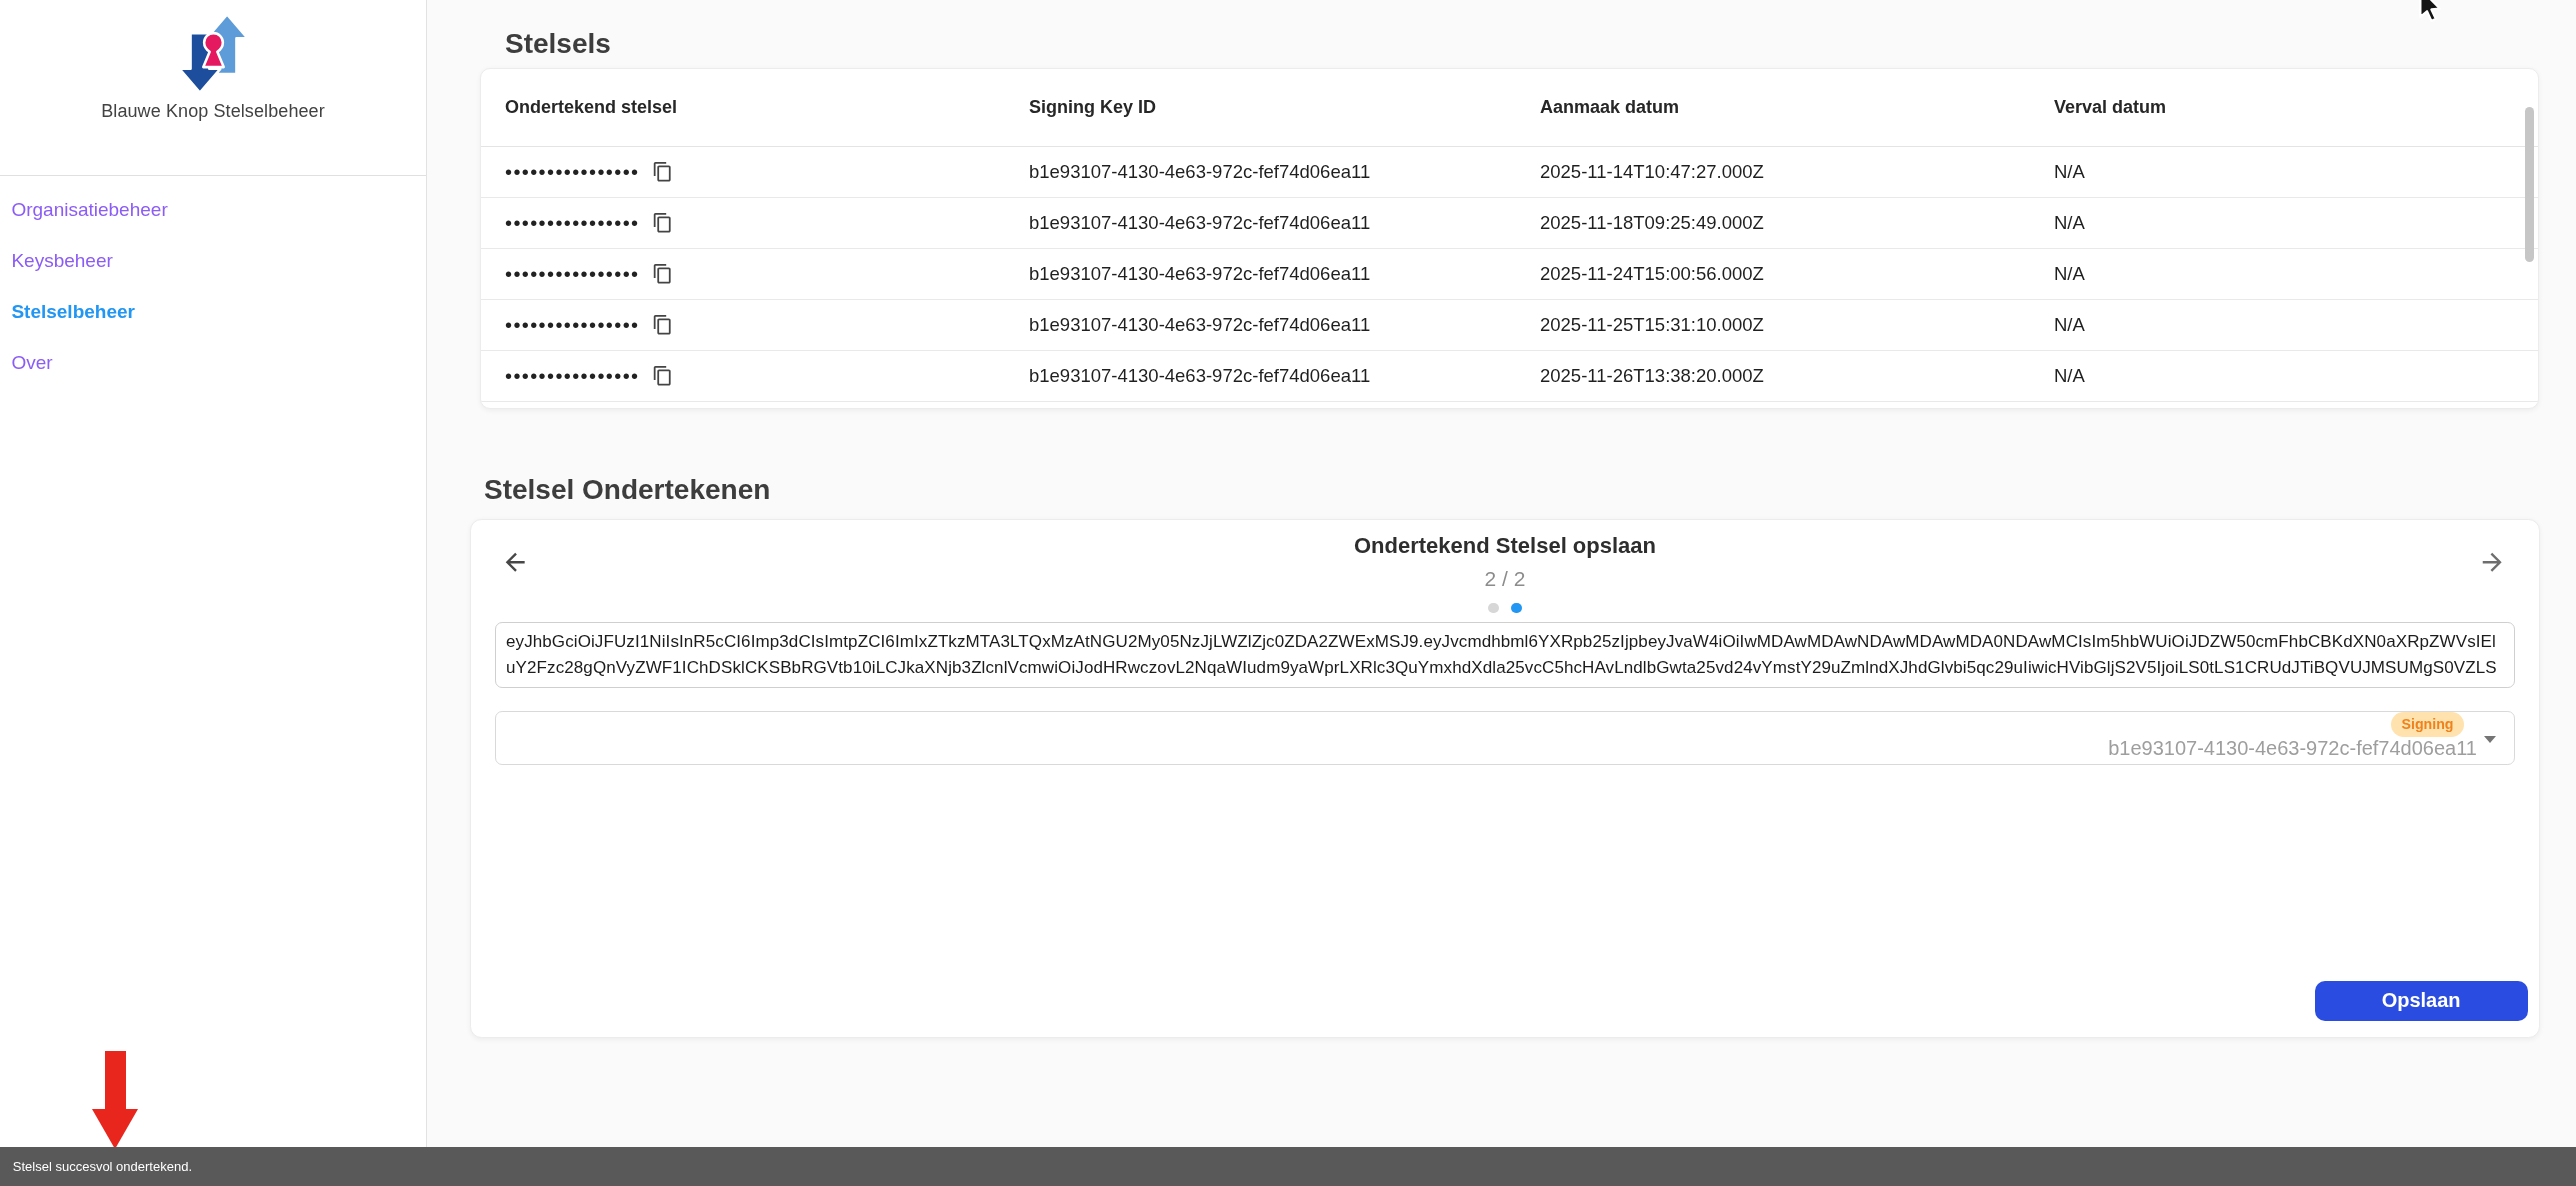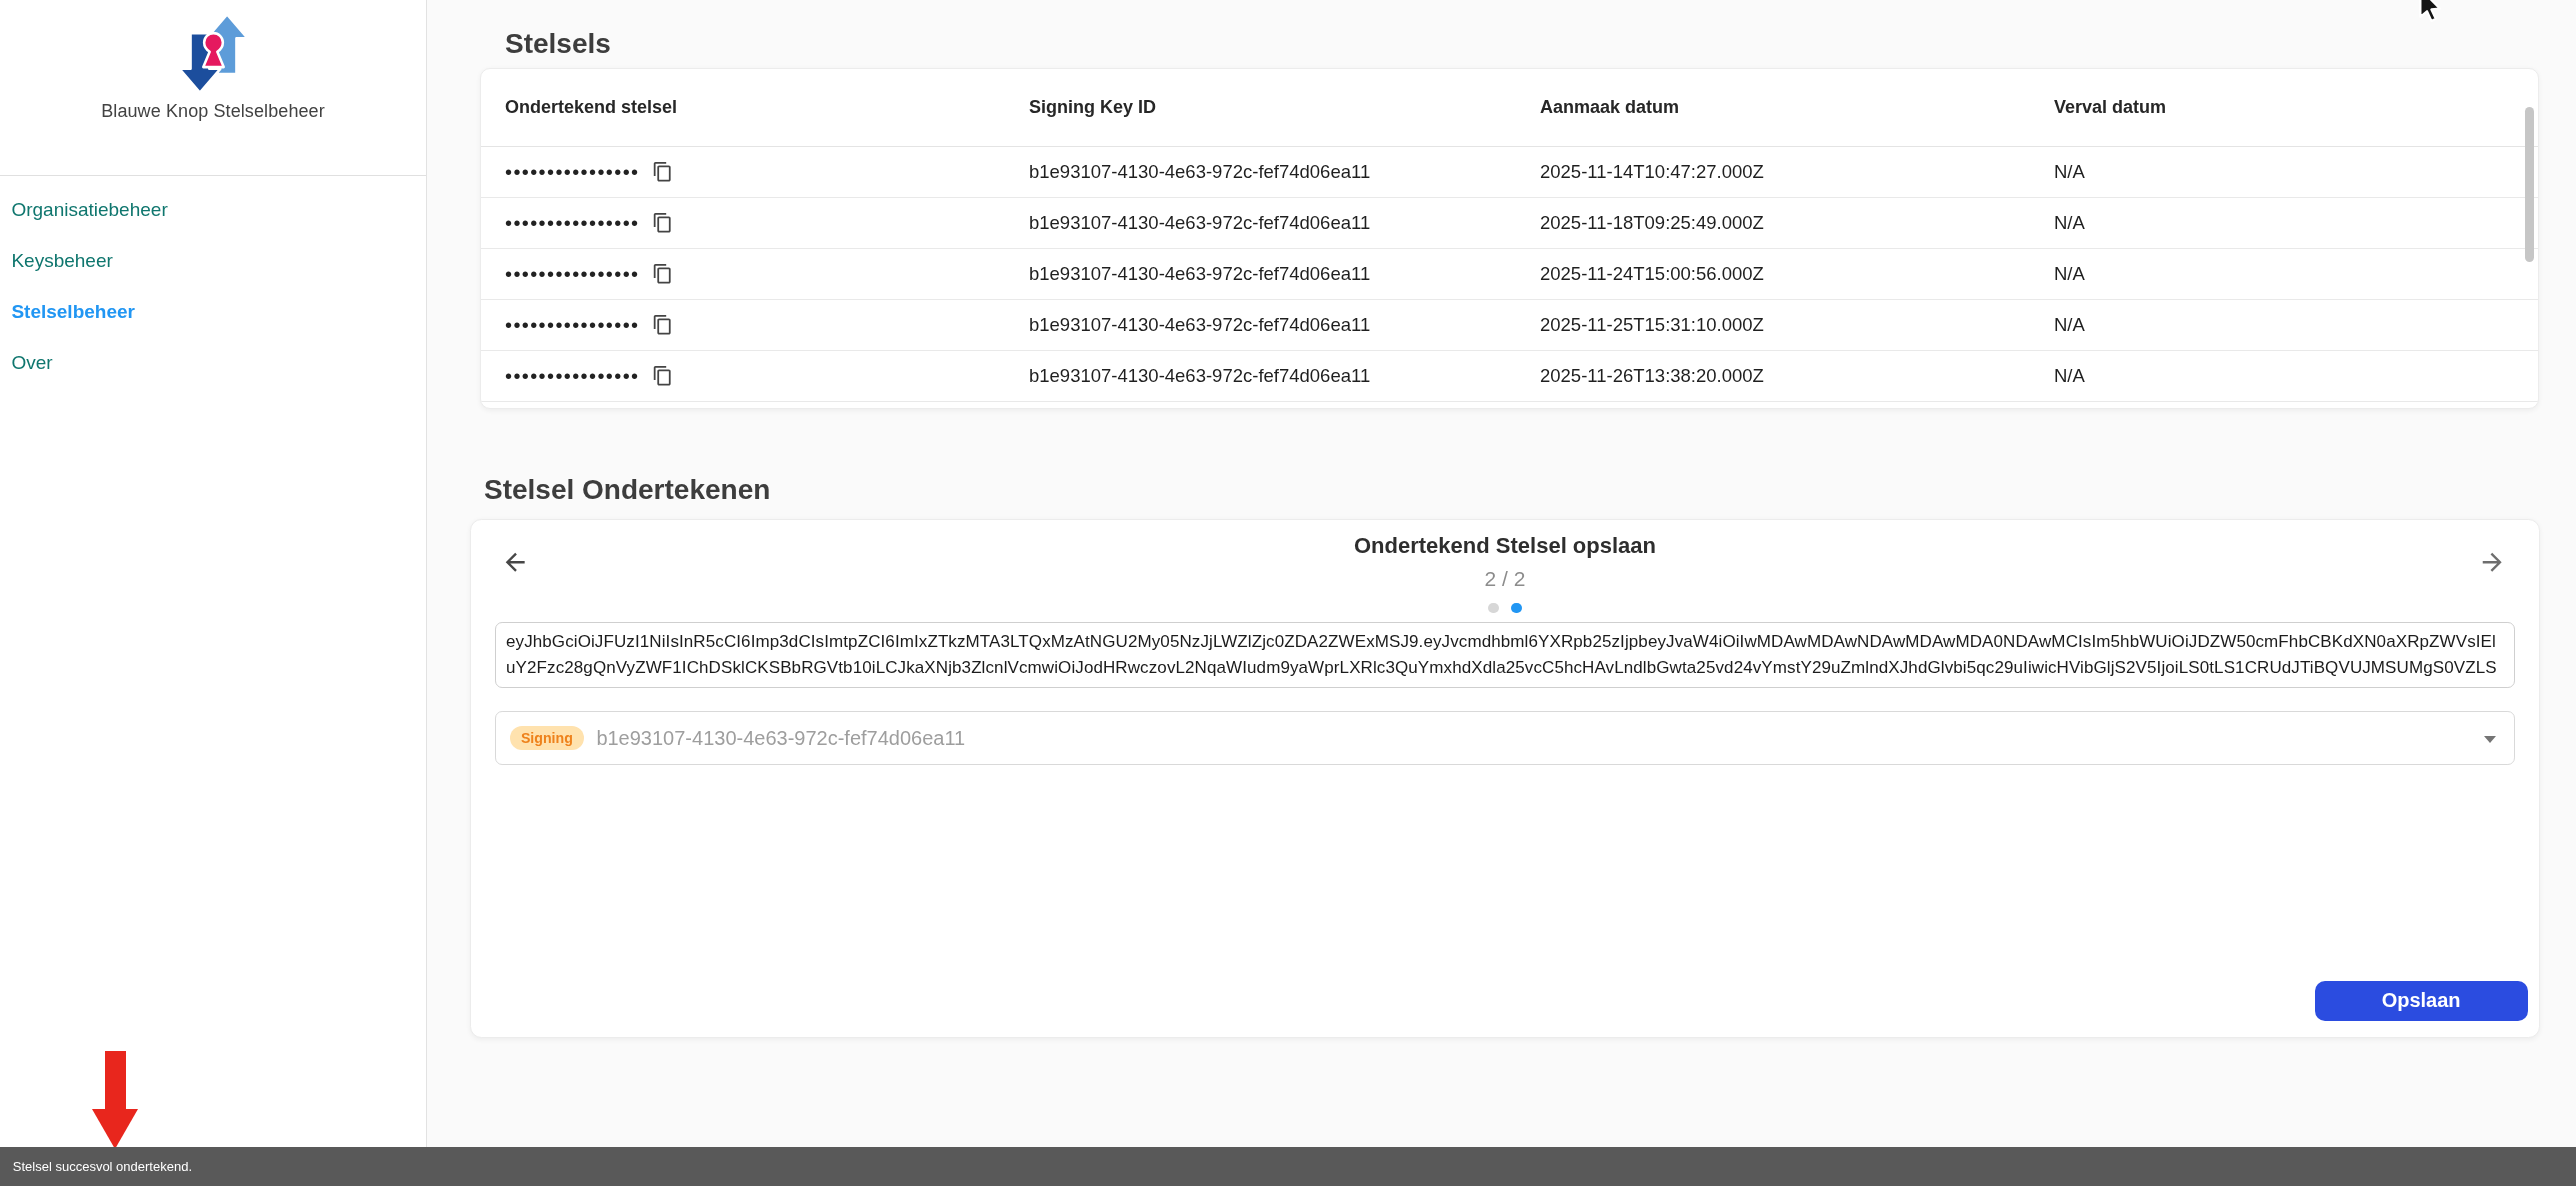--- a/index.html
+++ b/index.html
@@ -11,21 +11,21 @@
   
   .sidebar {
     position:absolute; left:0; top:0; width:427px; height:1186px;
     background:#ffffff; border-right:0.7px solid #e2e2e2; z-index:2;
   }
   .side-header { height:165px; border-bottom:0.7px solid #e0e0e0; text-align:center; }
   .logo { display:block; margin:11.4px auto 4.3px auto; }
   .app-title { font-size:18px; color:#424242; letter-spacing:0.1px; }
   .side-nav { padding-top:8.5px; }
   .nav-item { height:51px; display:flex; align-items:center; padding-left:11.4px; cursor:pointer; }
-  .nav-item .nav-label { font-size:19px; color:#0f766e; }
+  .nav-item .nav-label { font-size:19px; color:#8b5cf6; }
   .nav-item.active .nav-label { color:#2196f3; font-weight:700; }
   
   .main { position:absolute; left:427px; top:0; right:0; bottom:0; }
   .section-heading { position:absolute; font-size:28px; font-weight:700; color:#3d3d3d; }
   #stelsels-heading { left:78px; top:28.4px; }
   #sign-heading { left:57px; top:474px; }
   .card {
     position:absolute; background:#fff; border:0.7px solid #ececec;
     border-radius:10px; box-shadow:0 1.4px 5.7px rgba(0,0,0,.05);
   }
@@ -59,21 +59,21 @@
   .pg-dot.active { background:#2196f3; }
   .jwt-box {
     position:absolute; left:24px; right:24px; top:102px; height:66px;
     border:1.4px solid #cfcfcf; border-radius:7.1px; background:#fff;
     padding:6.4px 10px; font-size:17px; line-height:25.6px; letter-spacing:0.1px;
     color:#1c1c1c; word-break:break-all; overflow:hidden; cursor:text;
   }
   .key-select {
     position:absolute; left:24px; right:24px; top:191px; height:54px;
     border:1.4px solid #d9d9d9; border-radius:7.1px; background:#fff;
-    display:flex; align-items:center; padding:0 37px 0 14.2px; cursor:pointer;
+    display:flex; align-items:flex-end; padding:0 37px 0 14.2px; cursor:pointer;flex-direction:column;
   }
   .badge {
     background:#ffe2ae; color:#ee821c; font-size:14.2px; font-weight:700;
     padding:4.3px 10.7px; border-radius:710px; margin-right:12.8px; white-space:nowrap;
   }
   .key-select .sel-value { font-size:20px; color:#9e9e9e; }
   .caret {
     position:absolute; right:18.5px; top:23.5px; width:0; height:0;
     border-left:6.4px solid transparent; border-right:6.4px solid transparent;
     border-top:7.8px solid #757575;

